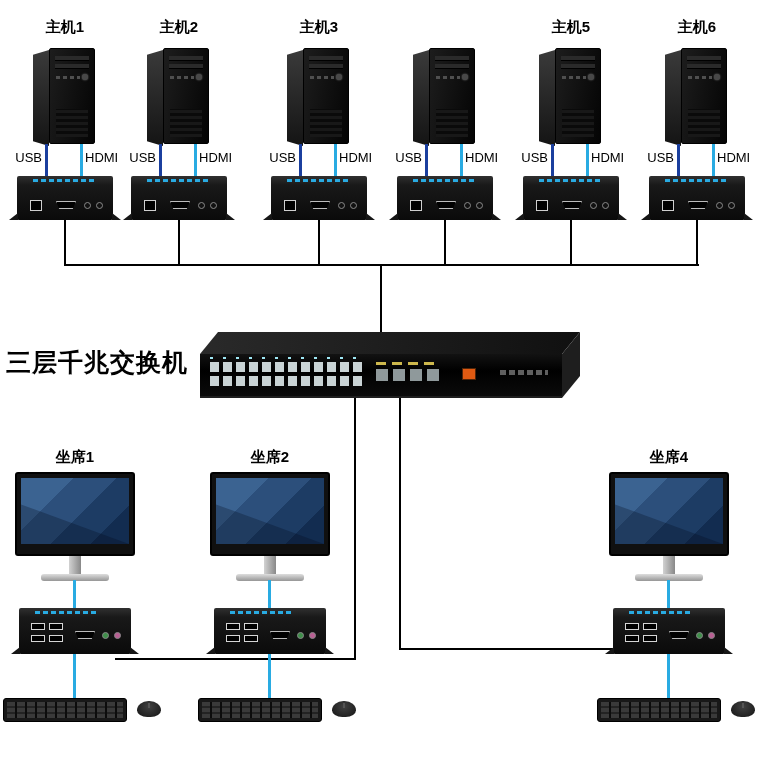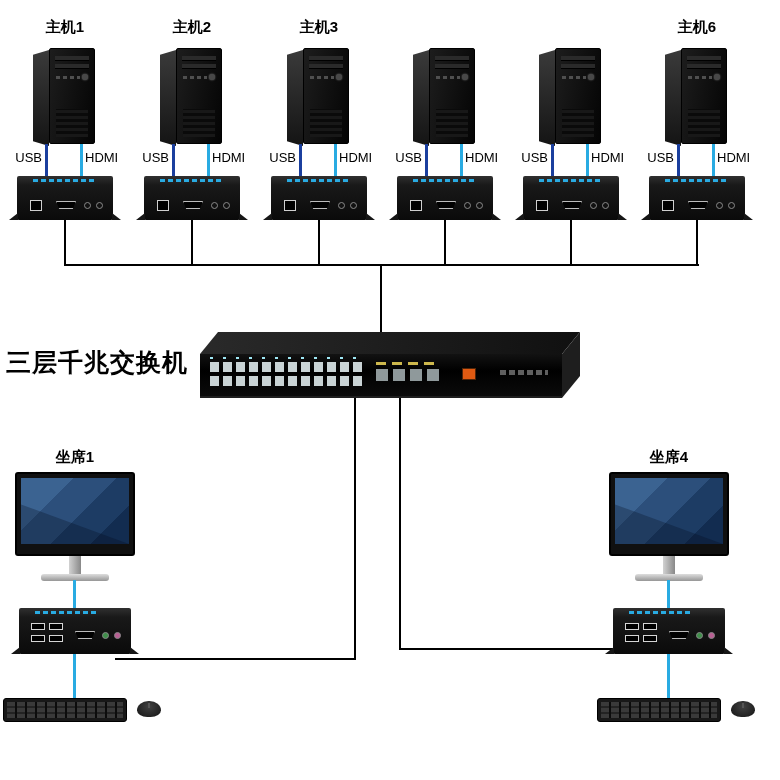--- a/index.html
+++ b/index.html
@@ -105,21 +105,21 @@
     <div class="encoder">
       <div class="cyan-text"></div>
       <div class="usbB"></div>
       <div class="hdmiP"></div>
       <div class="jack j1"></div>
       <div class="jack j2"></div>
     </div>
     <div class="drop"></div>
   </div>
 
-  <div class="host-col" style="left: 127px;">
+  <div class="host-col" style="left: 114px;">
     <div class="host-label">主机2</div>
     <div class="tower">
       <div class="tower-side"></div>
       <div class="tower-front">
         <div class="bay b1"></div>
         <div class="bay b2"></div>
         <div class="fports"></div>
         <div class="pwr"></div>
         <div class="vents"></div>
       </div>
@@ -183,20 +183,21 @@
       <div class="cyan-text"></div>
       <div class="usbB"></div>
       <div class="hdmiP"></div>
       <div class="jack j1"></div>
       <div class="jack j2"></div>
     </div>
     <div class="drop"></div>
   </div>
 
   <div class="host-col" style="left: 506px;">
+    <div class="host-label">主机5</div>
     <div class="tower">
       <div class="tower-side"></div>
       <div class="tower-front">
         <div class="bay b1"></div>
         <div class="bay b2"></div>
         <div class="fports"></div>
         <div class="pwr"></div>
         <div class="vents"></div>
       </div>
     </div>
@@ -275,24 +276,22 @@
       <div class="rjack g"></div>
       <div class="rjack p"></div>
     </div>
     <div class="seat-cable sc2"></div>
     <div class="keyboard">
       <div class="keys"></div>
     </div>
     <div class="mouse"></div>
   </div>
 
-
-
-  <div class="seat-col" style="left: 579px;">
-    <div class="seat-label">坐席4</div>
+  <div class="seat-col" style="left: 180px;">
+    <div class="seat-label">坐席2</div>
     <div class="monitor">
       <div class="screen"></div>
     </div>
     <div class="neck"></div>
     <div class="mbase"></div>
     <div class="seat-cable sc1"></div>
     <div class="receiver">
       <div class="cyan-text"></div>
       <div class="usbA ua1"></div>
       <div class="usbA ua2"></div>
@@ -301,14 +300,40 @@
       <div class="hdmiP2"></div>
       <div class="rjack g"></div>
       <div class="rjack p"></div>
     </div>
     <div class="seat-cable sc2"></div>
     <div class="keyboard">
       <div class="keys"></div>
     </div>
     <div class="mouse"></div>
   </div>
+
+
+  <div class="seat-col" style="left: 579px;">
+    <div class="seat-label">坐席4</div>
+    <div class="monitor">
+      <div class="screen"></div>
+    </div>
+    <div class="neck"></div>
+    <div class="mbase"></div>
+    <div class="seat-cable sc1"></div>
+    <div class="receiver">
+      <div class="cyan-text"></div>
+      <div class="usbA ua1"></div>
+      <div class="usbA ua2"></div>
+      <div class="usbA ua3"></div>
+      <div class="usbA ua4"></div>
+      <div class="hdmiP2"></div>
+      <div class="rjack g"></div>
+      <div class="rjack p"></div>
+    </div>
+    <div class="seat-cable sc2"></div>
+    <div class="keyboard">
+      <div class="keys"></div>
+    </div>
+    <div class="mouse"></div>
+  </div>
 </div>
 </div>
 
 </body></html>

